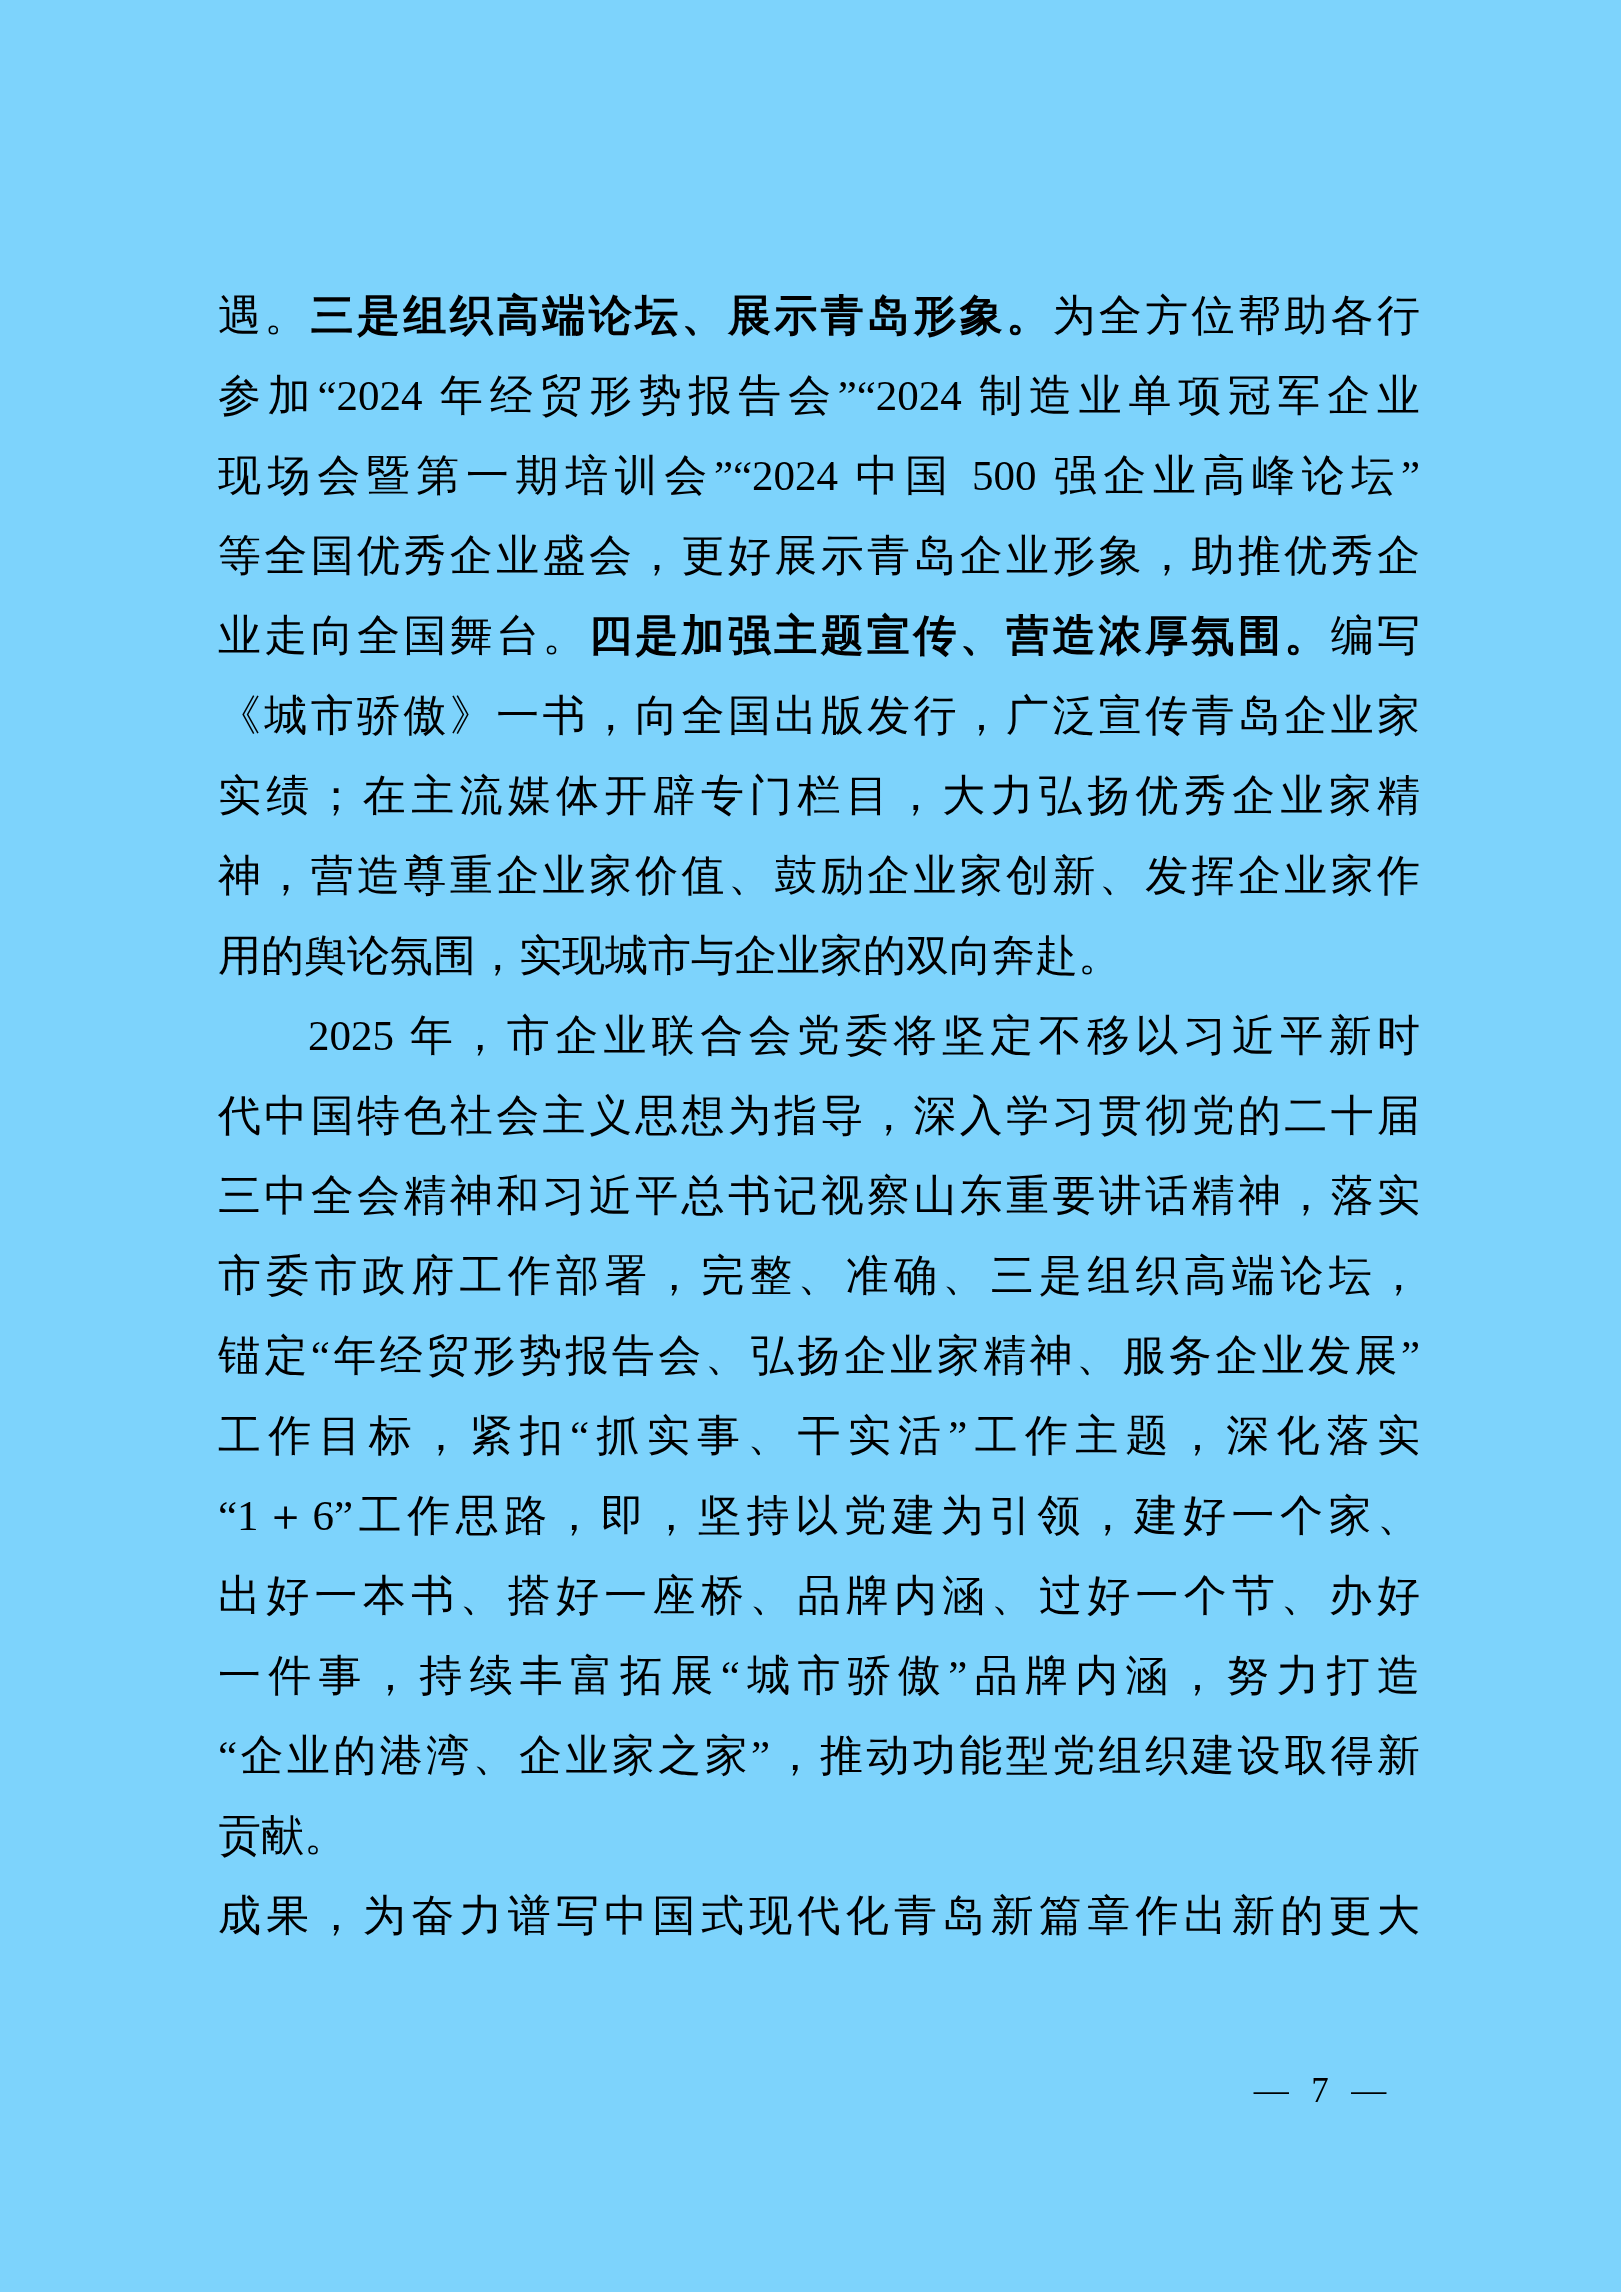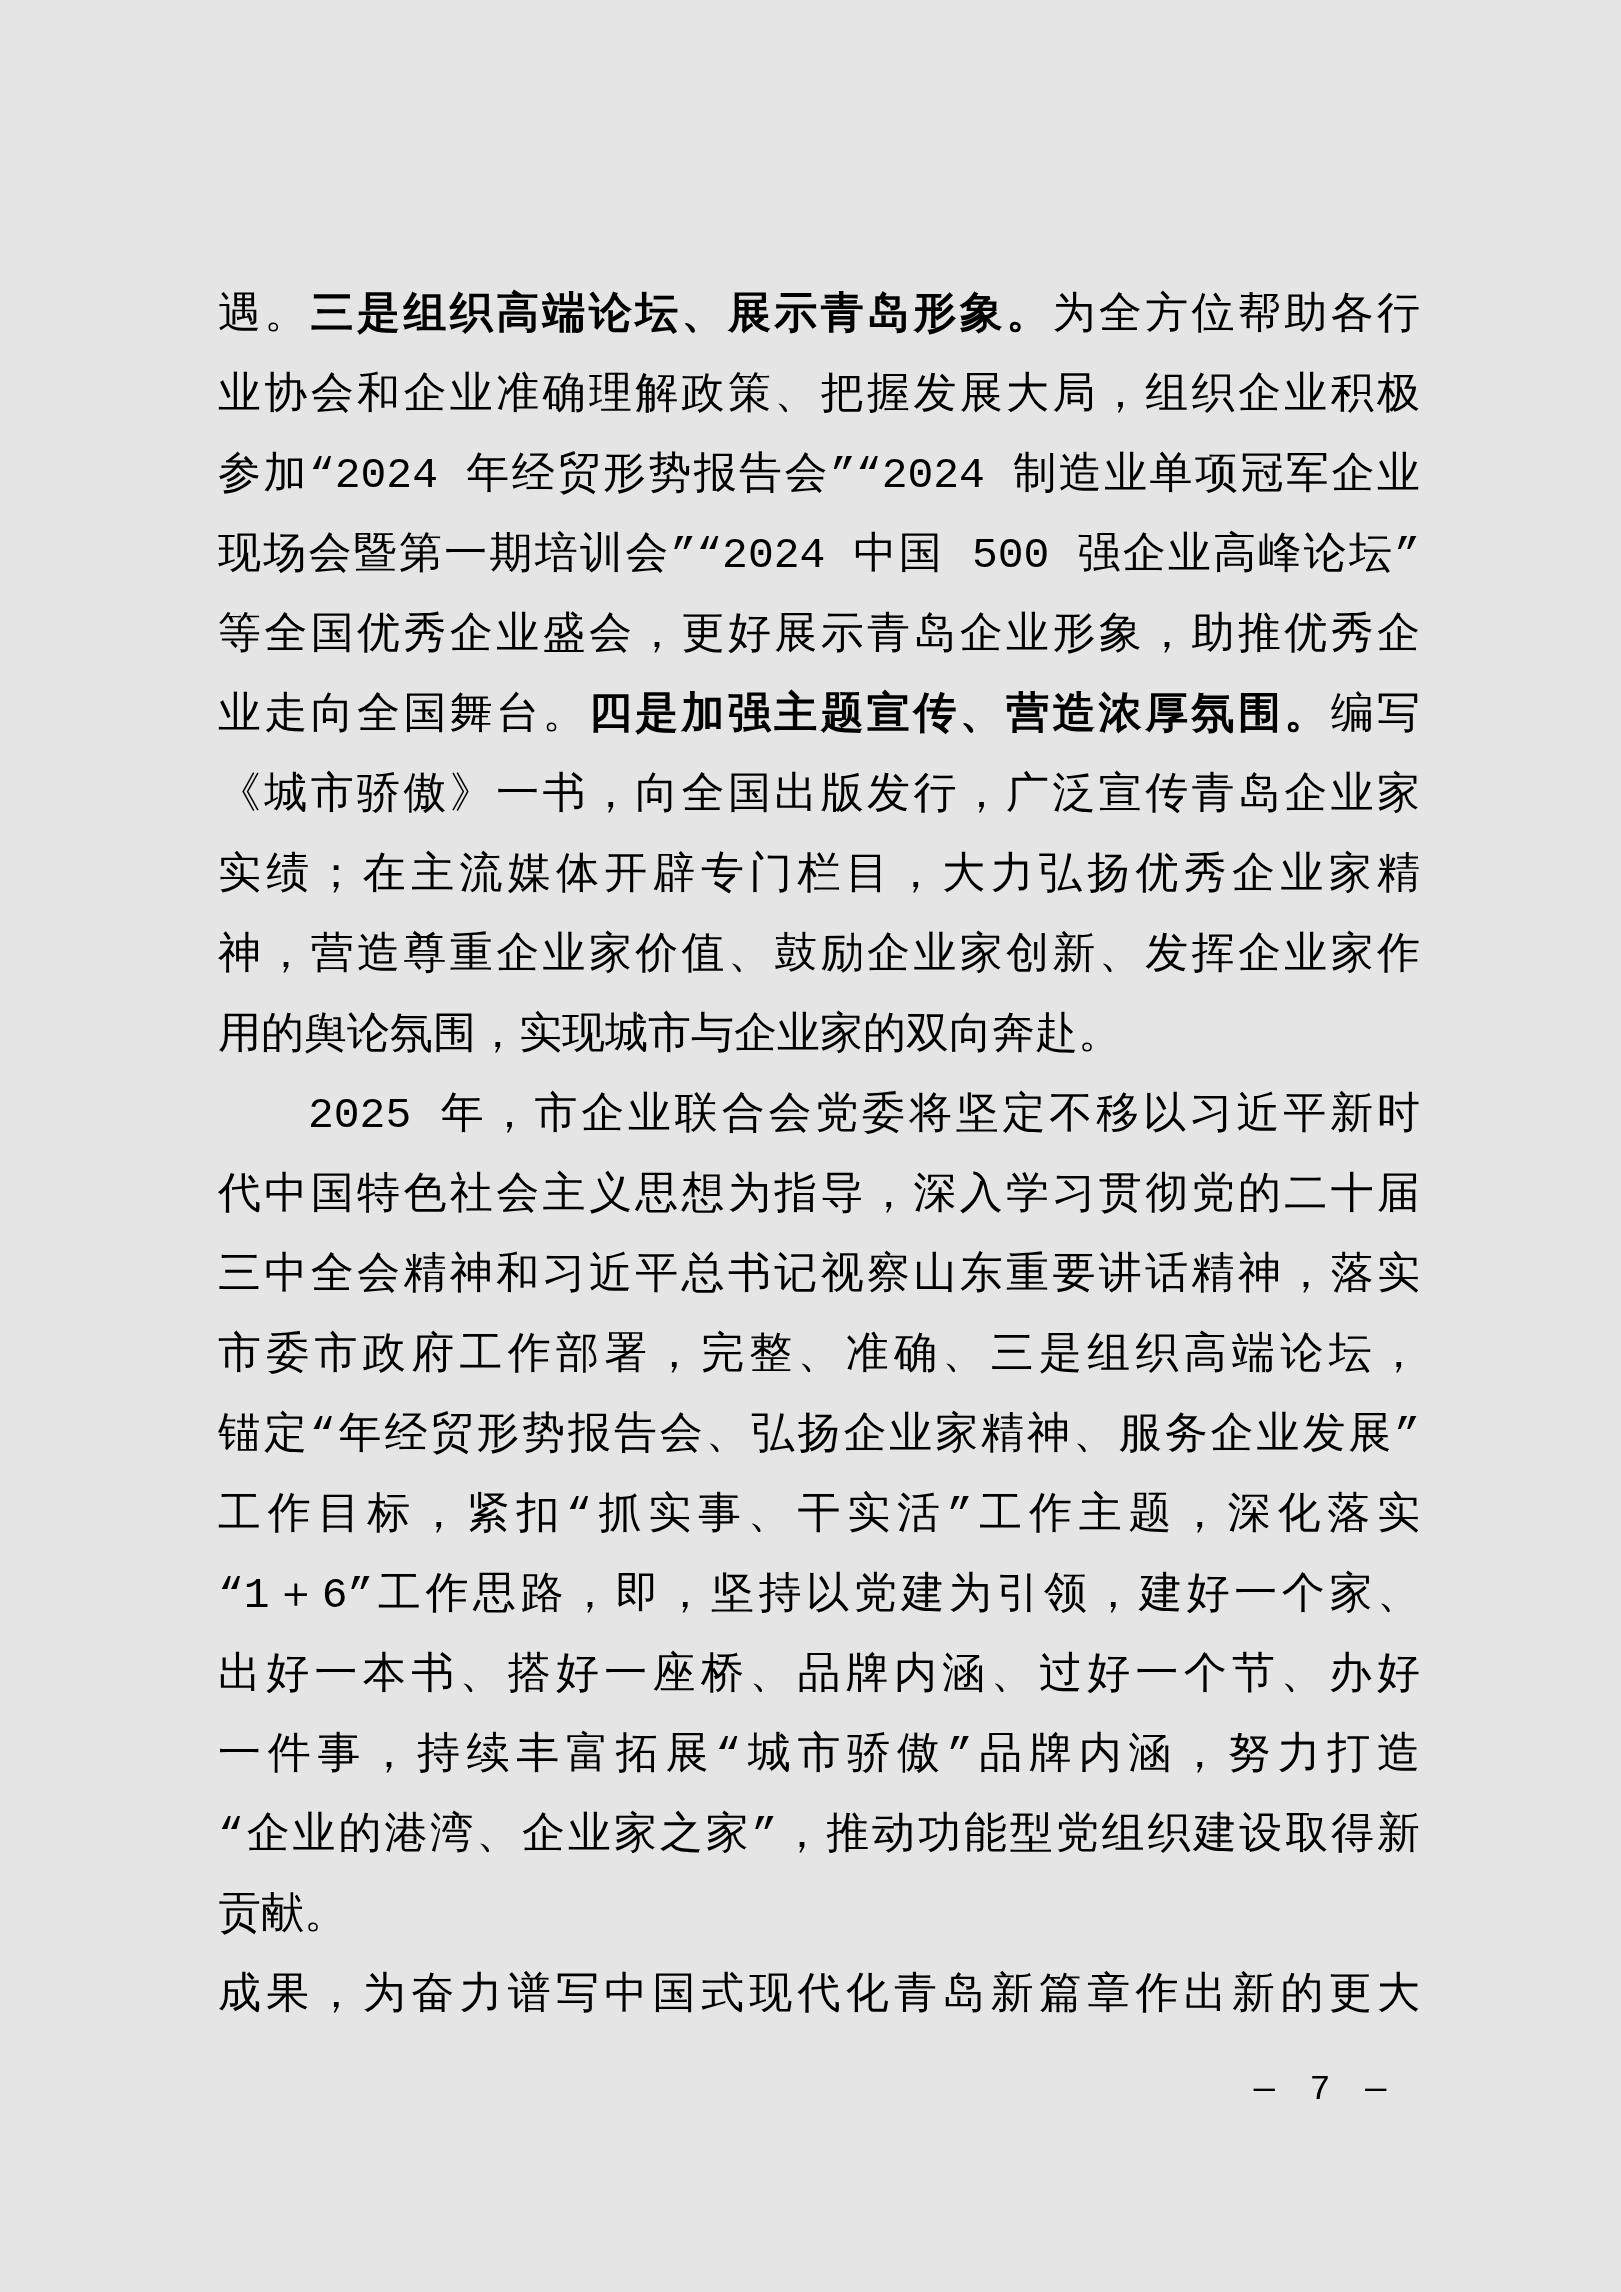--- a/index.html
+++ b/index.html
@@ -4,23 +4,23 @@
 <style>
   html, body {
     margin: 0;
     padding: 0;
     background: #ffffff;
   }
   .page {
     position: relative;
     width: 1621px;
     height: 2293px;
-    background: #e5e5e5;
+    background: #7dd3fc;
     overflow: hidden;
-    font-family: Liberation Mono, monospace;
+    font-family: Liberation Serif, serif;
     color: #000000;
   }
   .text-block {
     position: absolute;
     left: 218px;
     top: 276px;
     width: 1202px;
   }
   .line {
     height: 80px;
@@ -54,21 +54,20 @@
     word-spacing: 13.7px;
     color: #000000;
   }
 </style>
 </head>
 <body>
 
 <div class="page">
   <div class="text-block">
       <div class="line justify"><span class="seg-regular">遇。</span><span class="seg-bold">三是组织高端论坛、展示青岛形象。</span><span class="seg-regular">为全方位帮助各行</span></div>
-      <div class="line justify"><span class="seg-regular">业协会和企业准确理解政策、把握发展大局，组织企业积极</span></div>
       <div class="line justify"><span class="seg-regular">参加“2024 年经贸形势报告会”“2024 制造业单项冠军企业</span></div>
       <div class="line justify"><span class="seg-regular">现场会暨第一期培训会”“2024 中国 500 强企业高峰论坛”</span></div>
       <div class="line justify"><span class="seg-regular">等全国优秀企业盛会，更好展示青岛企业形象，助推优秀企</span></div>
       <div class="line justify"><span class="seg-regular">业走向全国舞台。</span><span class="seg-bold">四是加强主题宣传、营造浓厚氛围。</span><span class="seg-regular">编写</span></div>
       <div class="line justify"><span class="seg-regular">《城市骄傲》一书，向全国出版发行，广泛宣传青岛企业家</span></div>
       <div class="line justify"><span class="seg-regular">实绩；在主流媒体开辟专门栏目，大力弘扬优秀企业家精</span></div>
       <div class="line justify"><span class="seg-regular">神，营造尊重企业家价值、鼓励企业家创新、发挥企业家作</span></div>
       <div class="line plain"><span class="seg-regular">用的舆论氛围，实现城市与企业家的双向奔赴。</span></div>
       <div class="line justify indent"><span class="seg-regular">2025 年，市企业联合会党委将坚定不移以习近平新时</span></div>
       <div class="line justify"><span class="seg-regular">代中国特色社会主义思想为指导，深入学习贯彻党的二十届</span></div>

